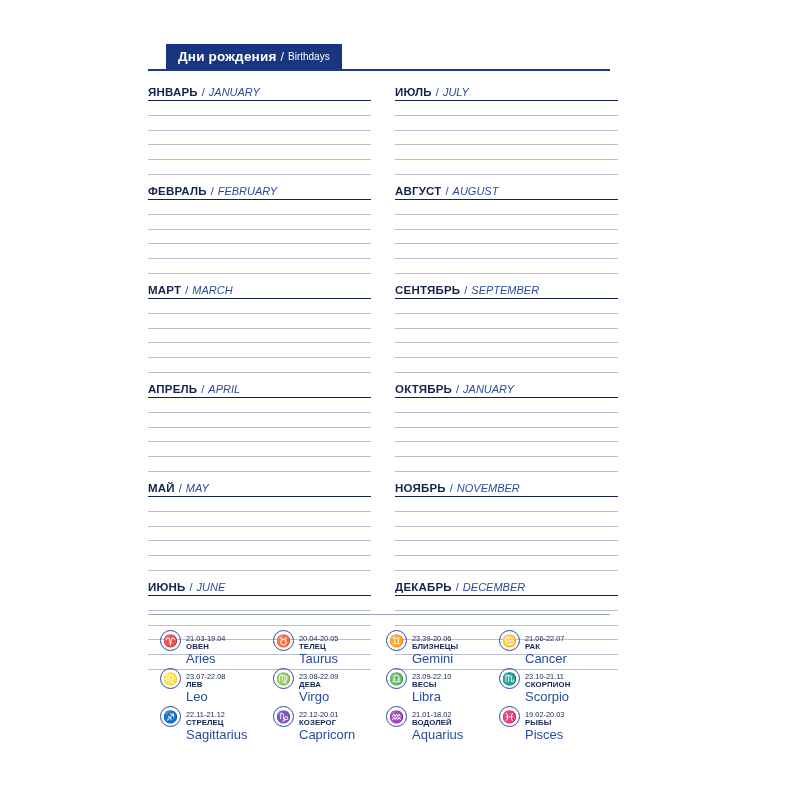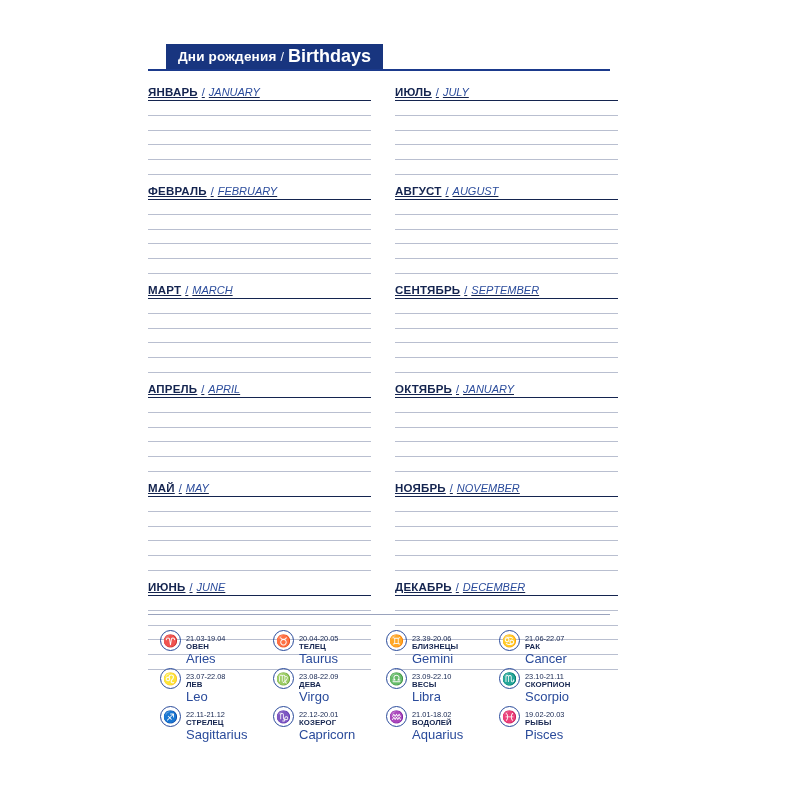--- a/index.html
+++ b/index.html
@@ -54,38 +54,37 @@
     font-weight: bold;
     letter-spacing: .2px;
   }
   .header-tab .sep {
     font-size: 12.5px;
     font-weight: normal;
     margin: 0 4px;
     opacity: .95;
   }
   .header-tab .en {
-    font-size: 18px;
-    font-weight: bold;
+    font-size: 10px;
+    font-weight: normal;
   }
   
   .cols {
     position: absolute;
     left: 148px;
     top: 86px;
     width: 470px;
     display: flex;
     gap: 24px;
   }
   .col {
     width: 223px;
   }
   .month {
     margin-bottom: 0;
-    text-decoration: underline;
   }
   .month-title {
     display: flex;
     align-items: baseline;
     padding-bottom: 2px;
     border-bottom: 1.6px solid #14244f;
     margin-bottom: 0px;
   }
   .month-title .ru {
     font-size: 11.5px;

